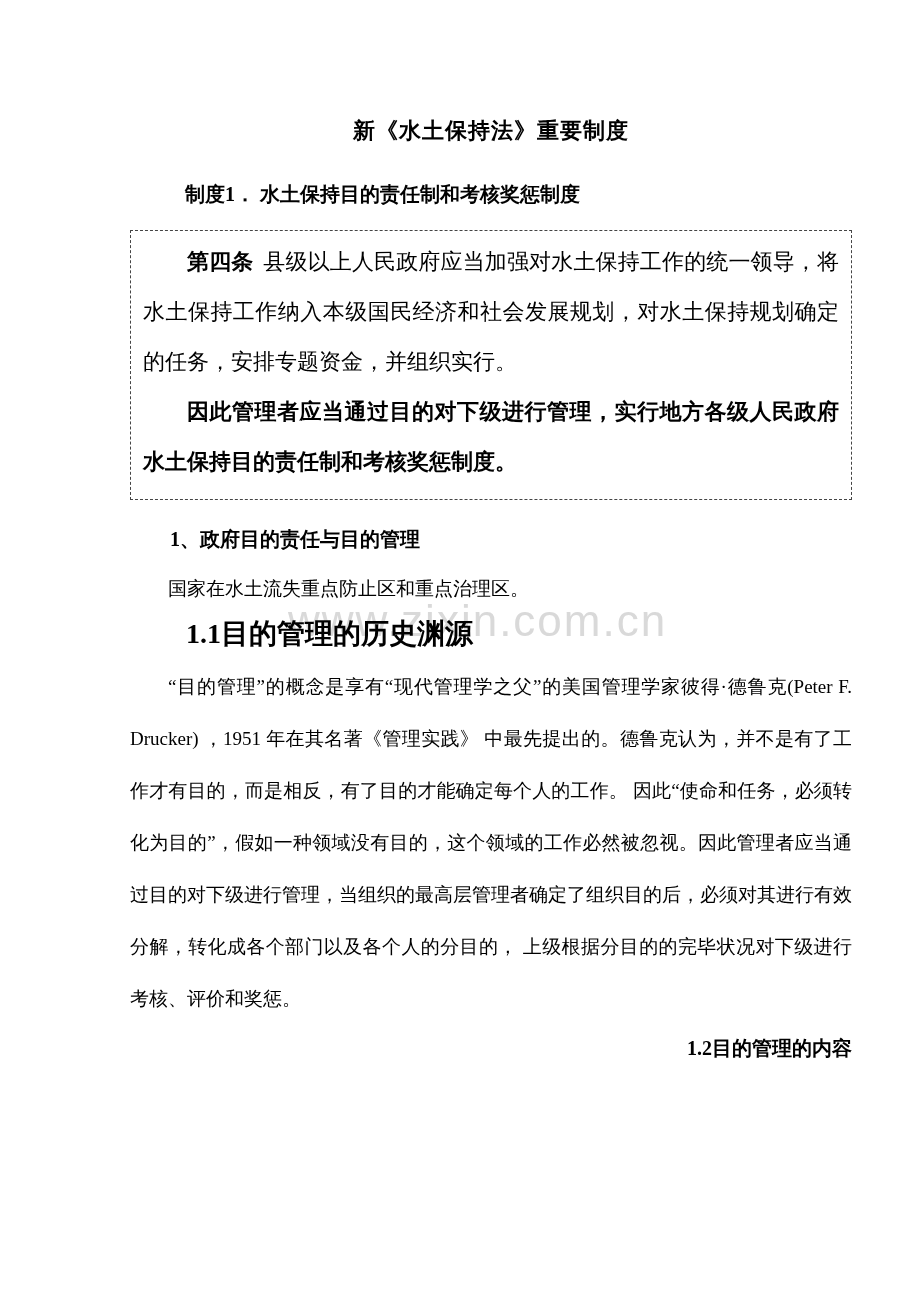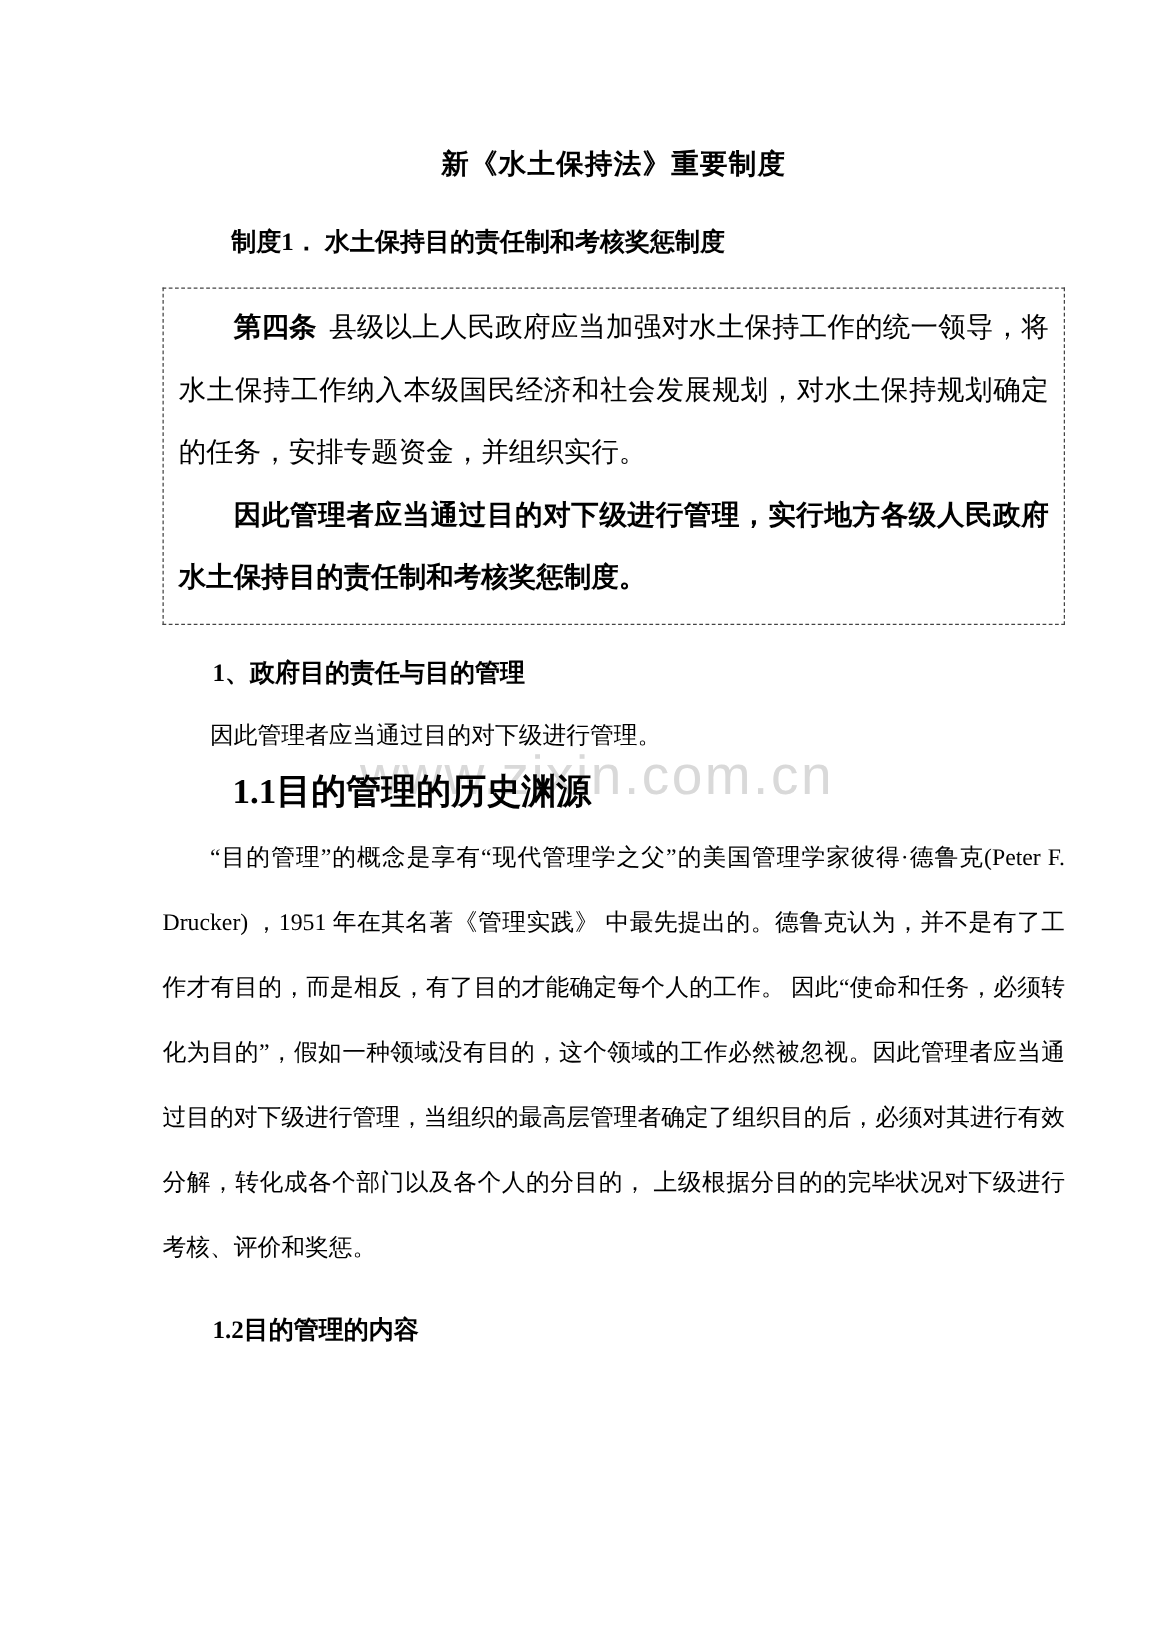--- a/index.html
+++ b/index.html
@@ -70,25 +70,26 @@
     line-height: 30px;
   }
   .long-p {
     margin-top: 12px;
     font-size: 19px;
     line-height: 52px;
     text-align: justify;
     text-indent: 2em;
   }
   .sub12-heading {
-    margin-top: 24px;
+    margin-top: 8px;
     font-size: 20px;
     font-weight: bold;
     text-indent: 2em;
     line-height: 30px;
+    text-align: right;
   }
   .watermark {
     position: absolute;
     z-index: 0;
     left: 288px;
     top: 596px;
     font-size: 44px;
     color: #d9d9d9;
     font-family: "Liberation Sans", "DejaVu Sans", sans-serif;
     letter-spacing: 2px;
@@ -111,21 +112,21 @@
 
     <div class="dashed-box">
       <p>
         <span class="lead-bold">第四条</span><span>县级以上人民政府应当加强对水土保持工作的统一领导，将水土保持工作纳入本级国民经济和社会发展规划，对水土保持规划确定的任务，安排专题资金，并组织实行。</span>
       </p>
       <p class="bold-p">因此管理者应当通过目的对下级进行管理，实行地方各级人民政府水土保持目的责任制和考核奖惩制度。</p>
     </div>
 
     <h3 class="sub1-heading">1、政府目的责任与目的管理</h3>
 
-    <p class="intro-p">因此管理者应当通过目的对下级进行管理。</p>
+    <p class="intro-p">国家在水土流失重点防止区和重点治理区。</p>
 
     <h3 class="sub-heading">1.1目的管理的历史渊源</h3>
 
     <p class="long-p">“目的管理”的概念是享有“现代管理学之父”的美国管理学家彼得·德鲁克(Peter F. Drucker) ，1951 年在其名著《管理实践》 中最先提出的。德鲁克认为，并不是有了工作才有目的，而是相反，有了目的才能确定每个人的工作。 因此“使命和任务，必须转化为目的”，假如一种领域没有目的，这个领域的工作必然被忽视。因此管理者应当通过目的对下级进行管理，当组织的最高层管理者确定了组织目的后，必须对其进行有效分解，转化成各个部门以及各个人的分目的， 上级根据分目的的完毕状况对下级进行考核、评价和奖惩。</p>
 
     <h3 class="sub12-heading">1.2目的管理的内容</h3>
 
   </div>
 </div>
 

